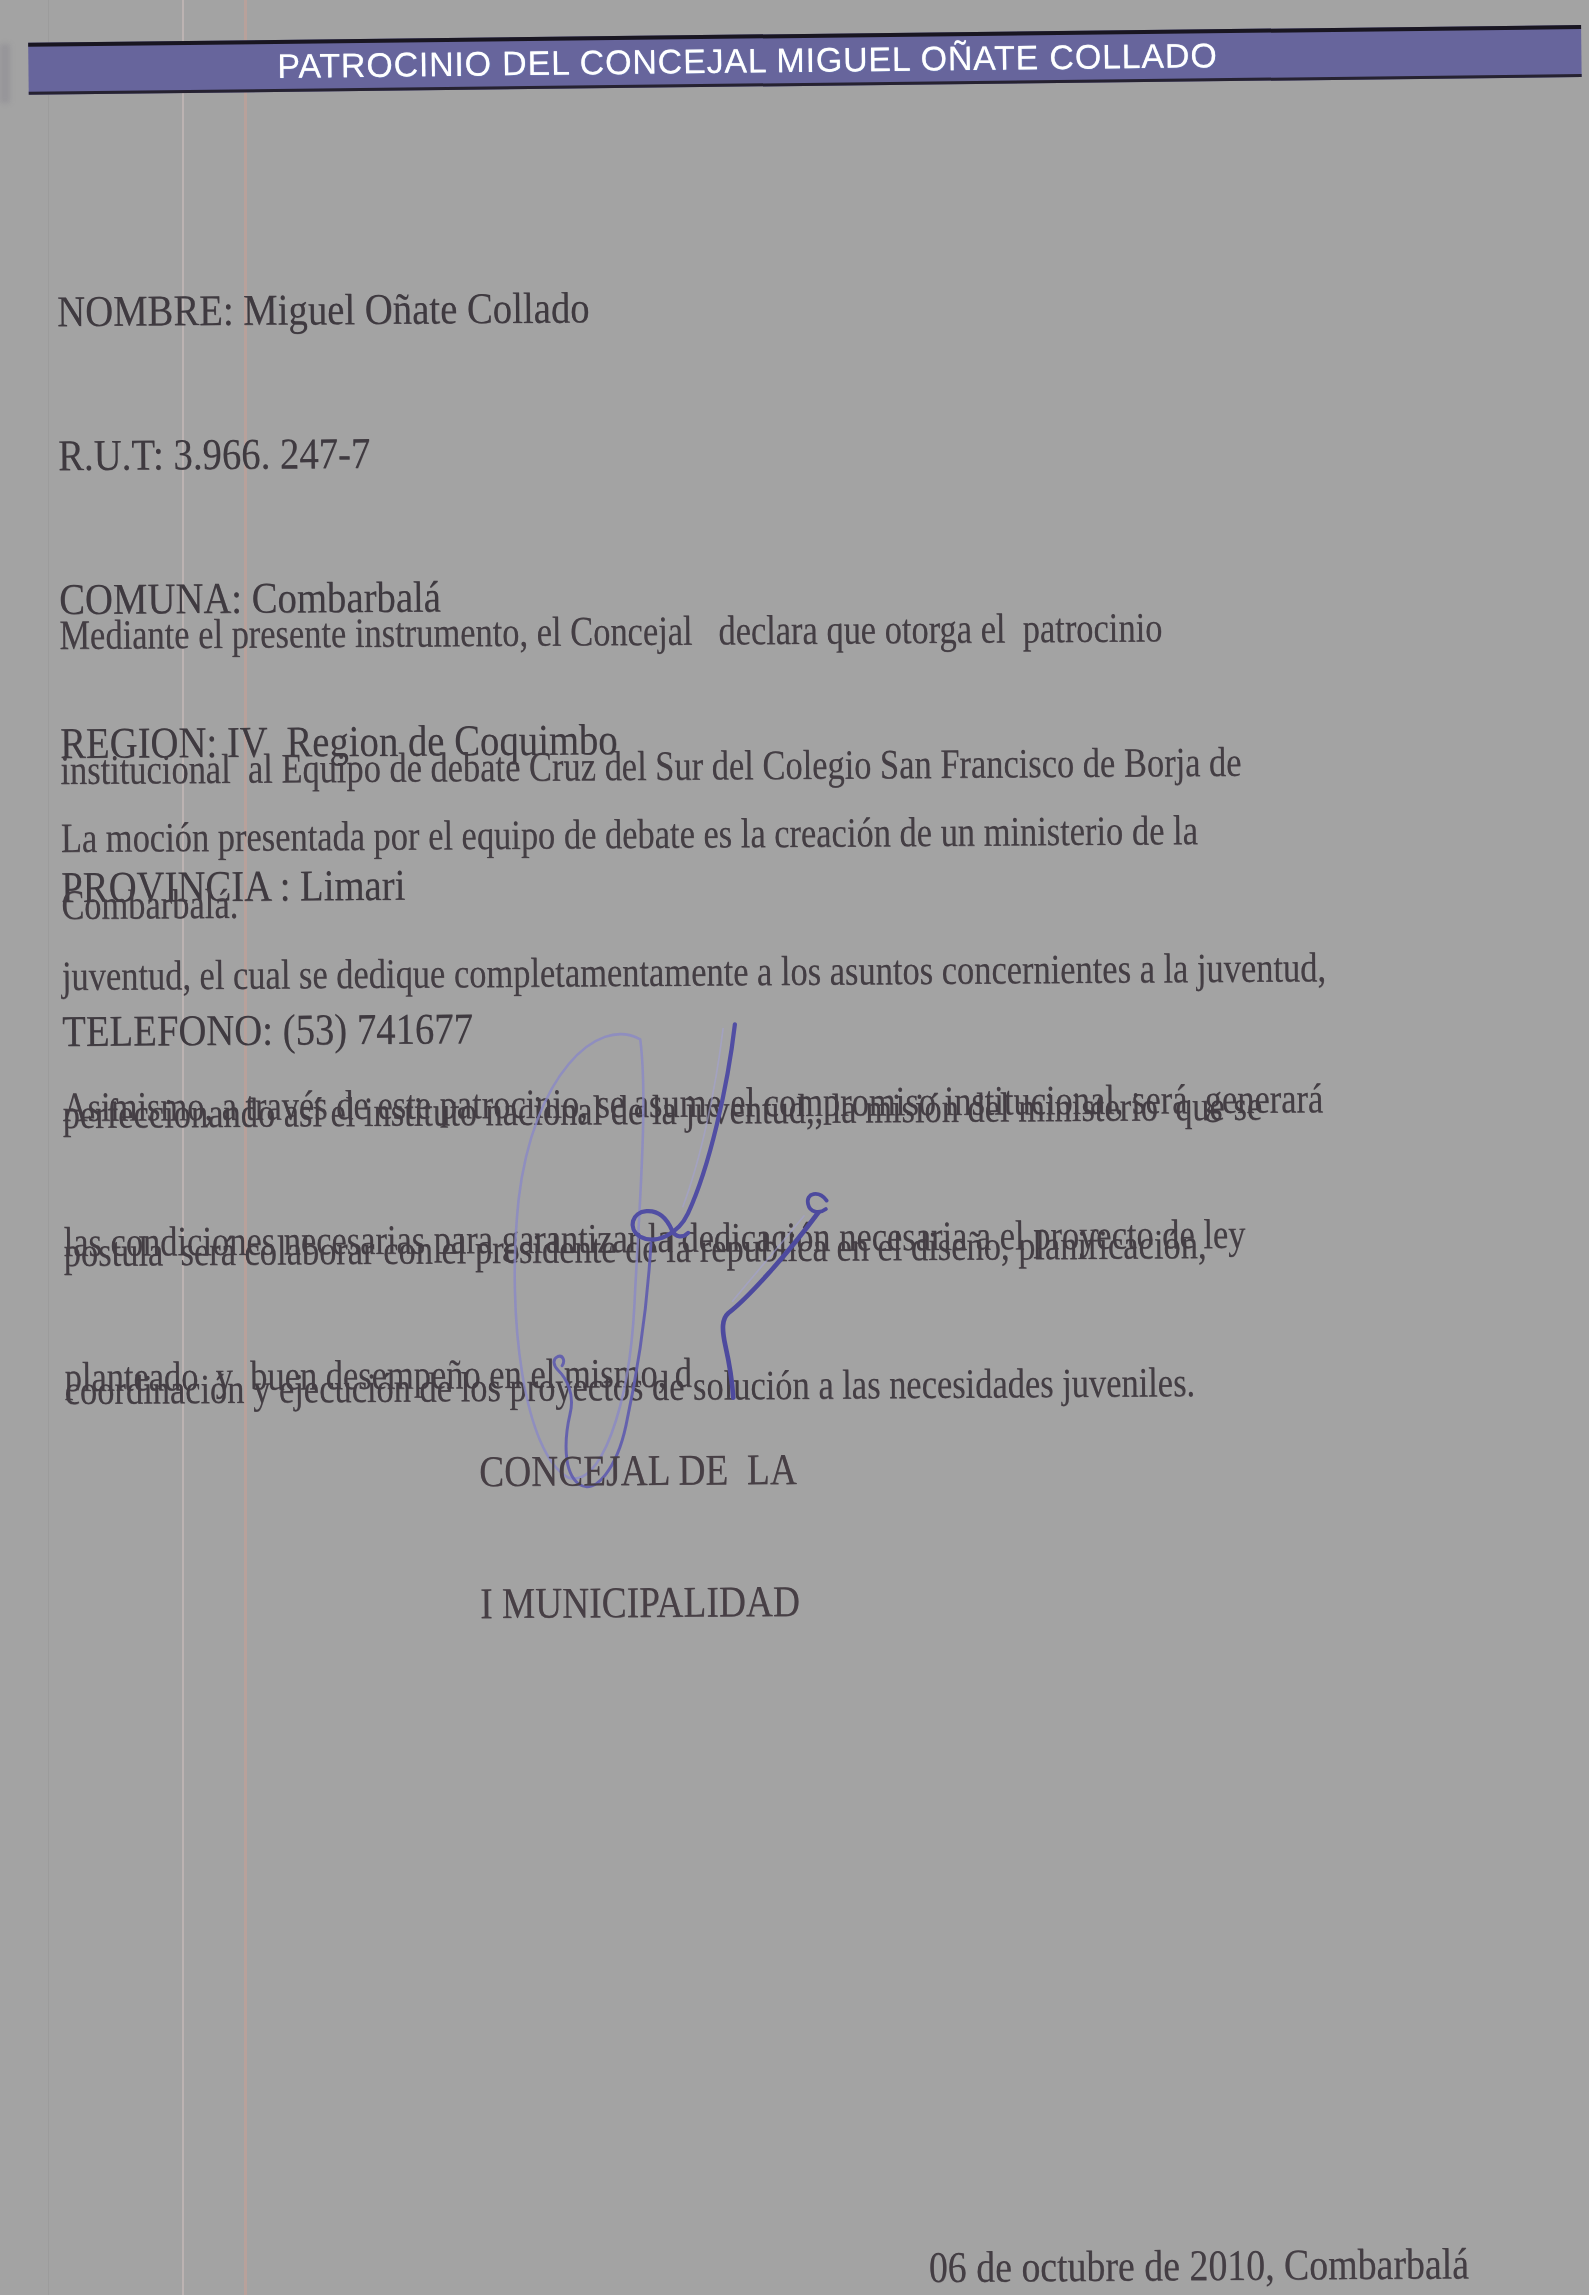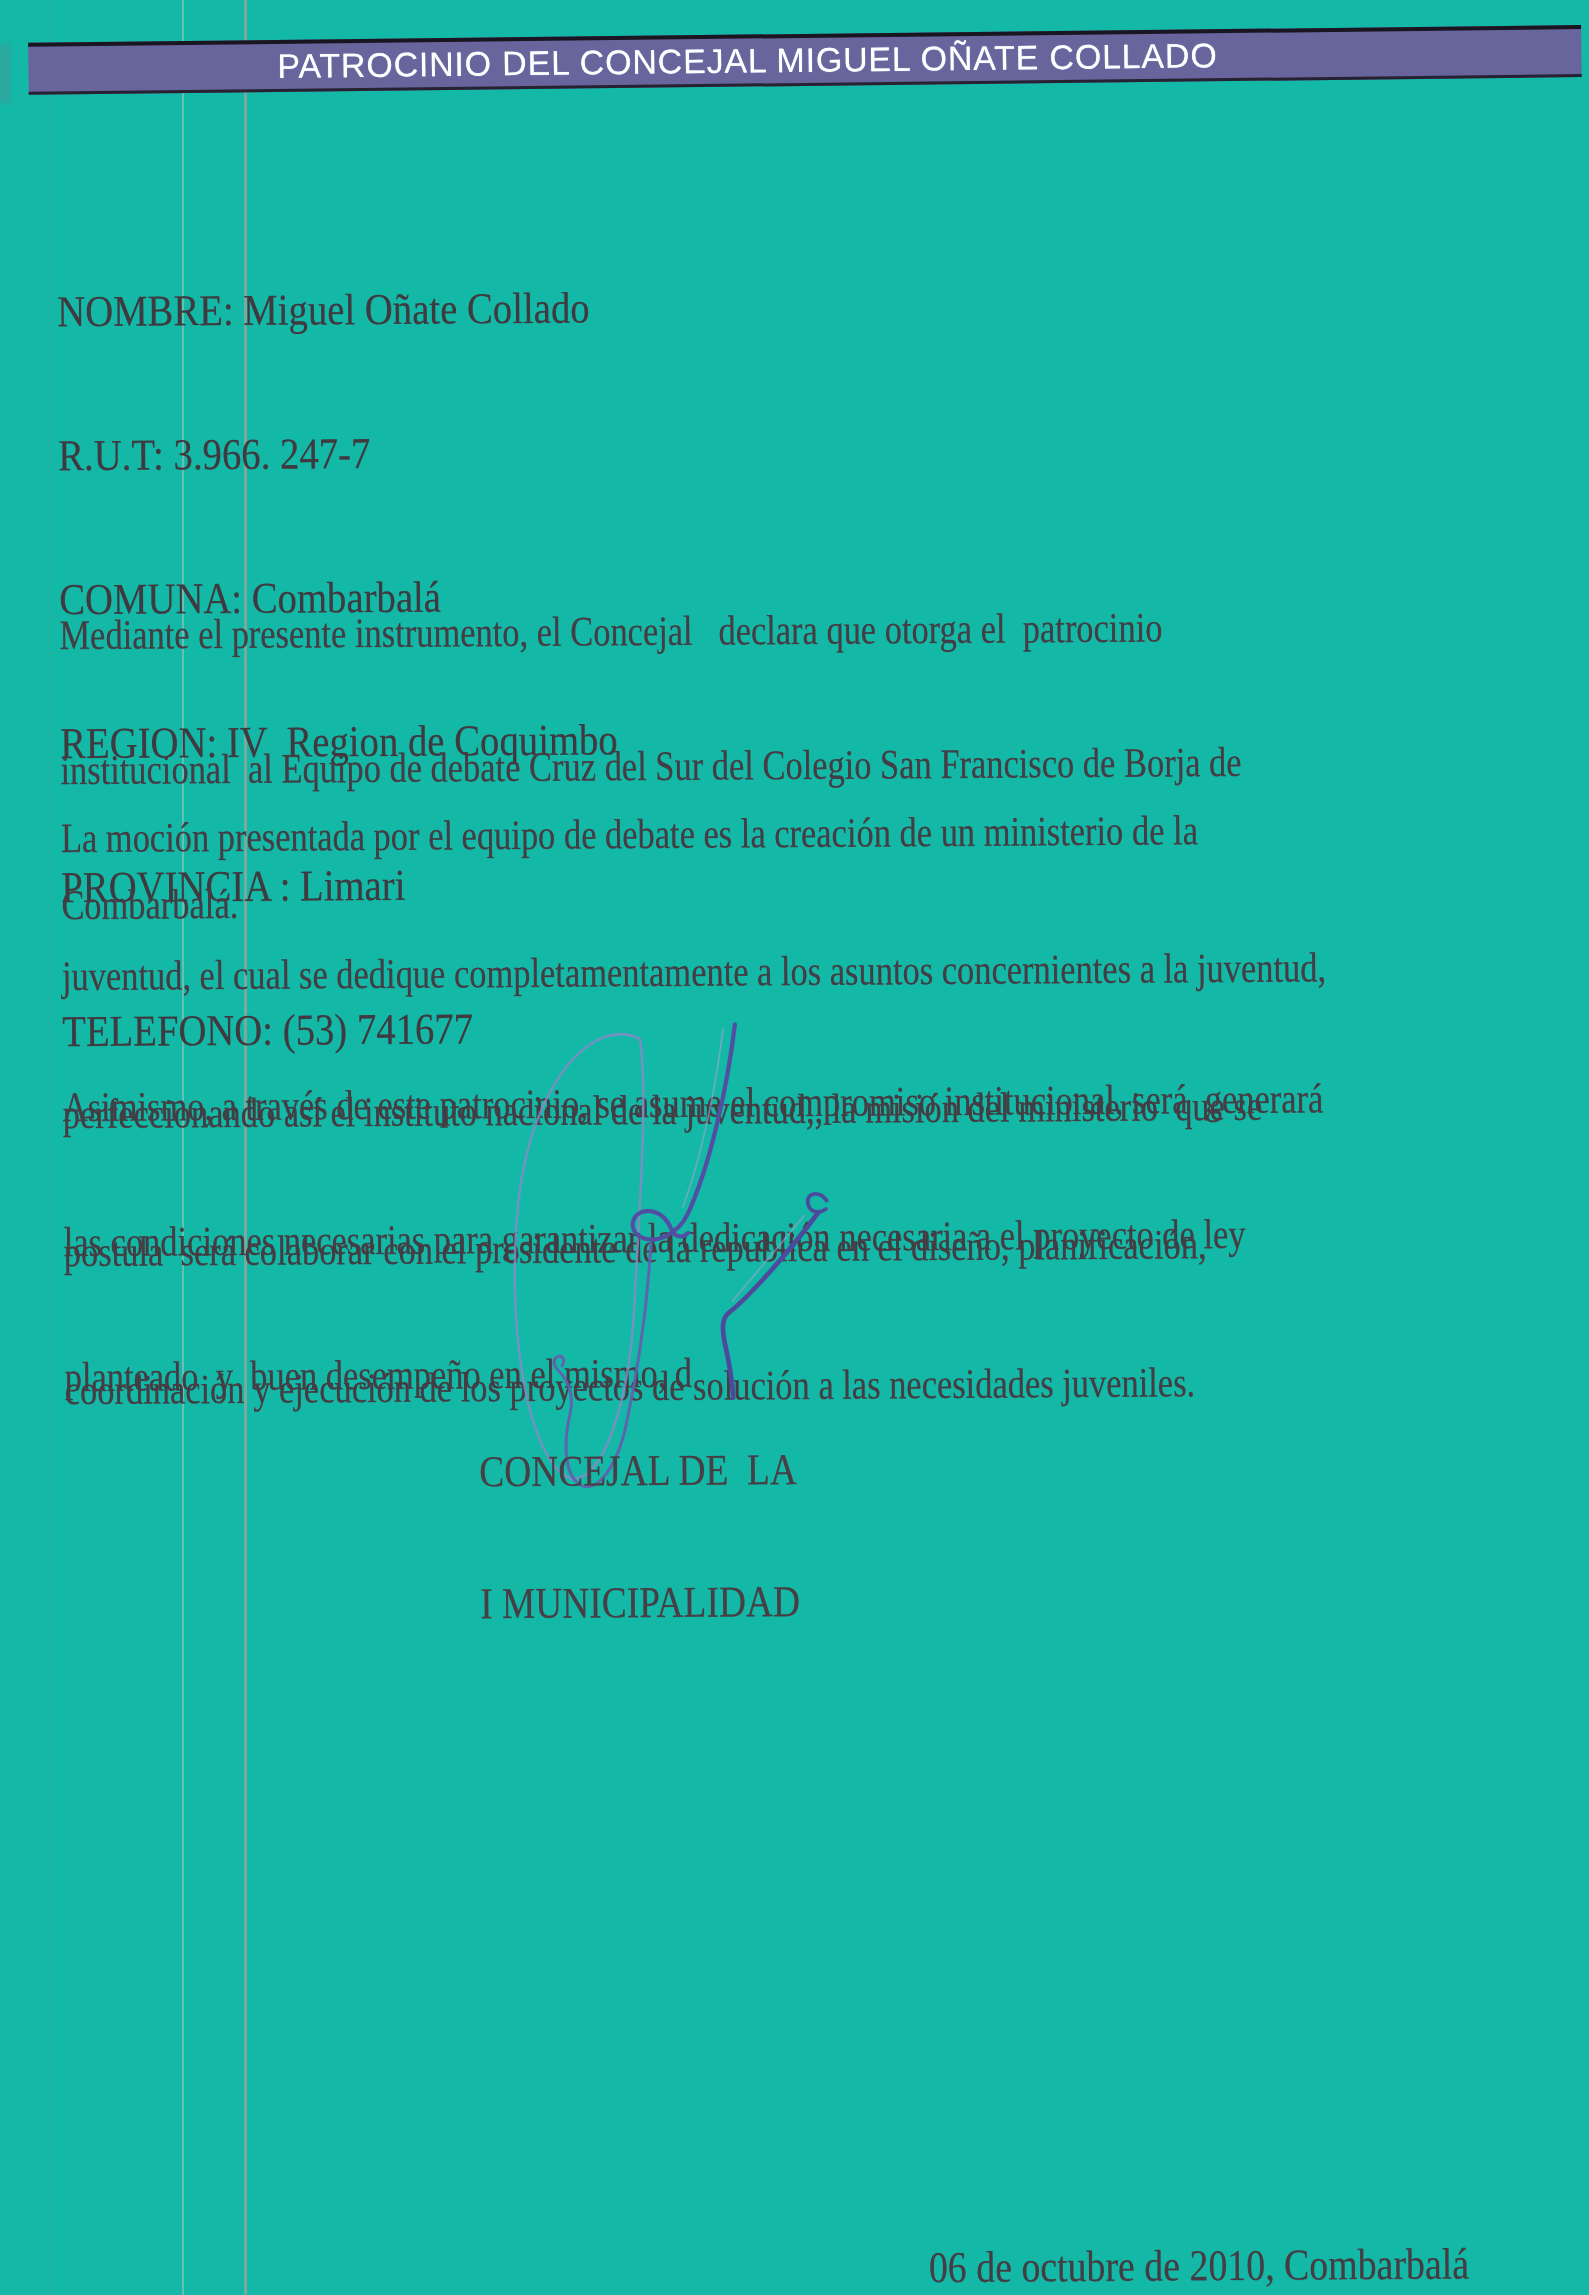--- a/index.html
+++ b/index.html
@@ -1,19 +1,19 @@
 <!DOCTYPE html>
 <html style="font-size:13.5px"><head>
 <meta charset="utf-8">
 <style>
   html,body{margin:0;padding:0;background:#e8e8e8;}
   .page{
     position:relative;
     width:1590px;height:2295px;
-    background:#14b8a6;
+    background:#a3a3a3;
     overflow:hidden;
     font-family:"Liberation Serif", serif;
     color:#443e44;
   }
   
   .scan-line{position:absolute;top:0;bottom:0;}
   .scan-line.a{left:48px;width:0.8px;background:rgba(130,125,130,0.18);}
   .scan-line.b{left:182px;width:1.7px;background:rgba(226,202,200,0.40);}
   .scan-line.c{left:244px;width:2.5px;background:rgba(202,160,150,0.55);}
   .edge-smudge{

